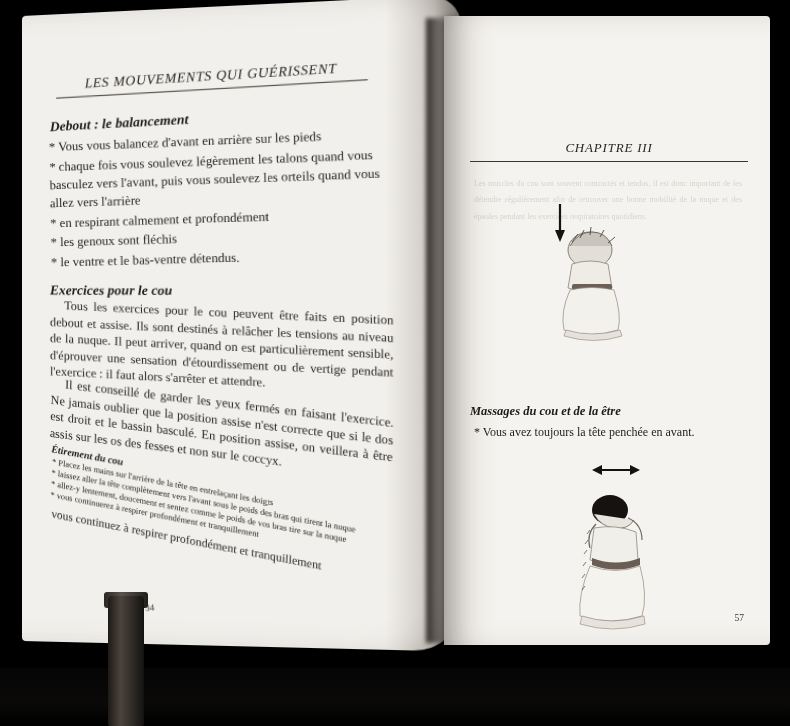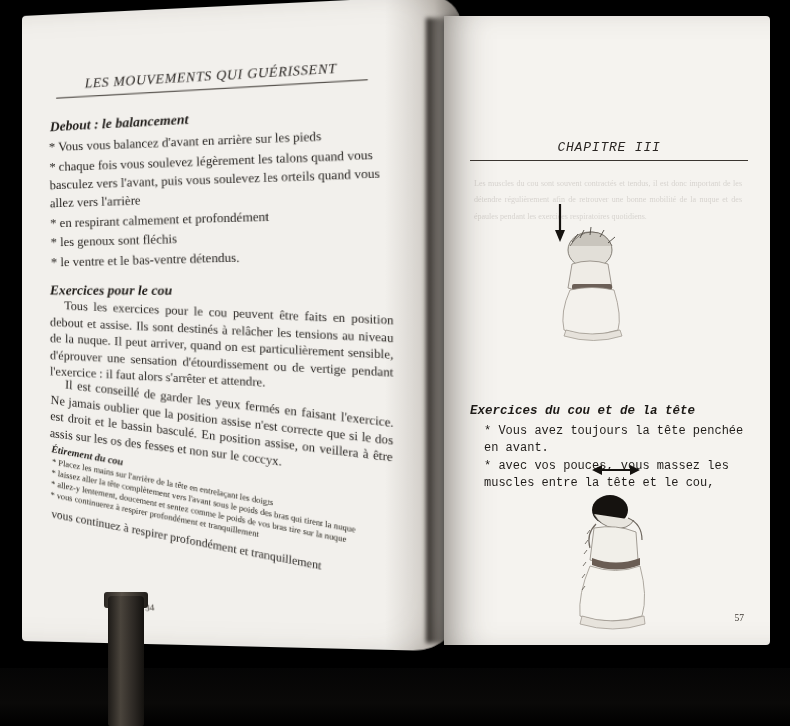--- a/index.html
+++ b/index.html
@@ -166,40 +166,40 @@
 
   
   .warp1 { transform: rotate(-1.1deg); }
   .warp2 { transform: rotate(-1.0deg) skewY(0.6deg); }
   .warp3 { transform: rotate(-0.6deg) skewY(1.6deg); }
   .warp4 { transform: rotate(0.2deg) skewY(3.2deg); }
   .warp5 { transform: rotate(1.6deg) skewY(5.4deg); }
   .warp6 { transform: rotate(3.0deg) skewY(7.4deg); }
 
   
-  .rp-inner { position:absolute; left: 26px; top: 124px; width: 278px; font-family: Liberation Mono, monospace; }
+  .rp-inner { position:absolute; left: 26px; top: 124px; width: 278px; }
   .rp-header {
     font-variant: small-caps;
     font-style: italic;
     font-size: 13px;
     letter-spacing: .8px;
     text-align:center;
     color:#2a2623;
     padding-bottom: 5px;
     border-bottom: 1px solid #3a3530;
   }
   .rp-sec-title {
     font-style: italic;
     font-weight: bold;
     font-size: 12.5px;
     color:#1d1a17;
     margin-top: 10px;
   }
   .rp-bullets {
-    margin: 5px 0 0 14px; padding:0; list-style:none;
+    margin: 5px 0 0 4px; padding:0; list-style:none;
     font-size: 12px; line-height:1.45; color:#201d1a;
   }
   .rp-bullets li::before { content:"* "; }
   .rp-folio {
     position:absolute; right: 26px; bottom: 22px;
     font-size: 9.5px; color:#3a352f;
   }
   
   .ghost {
     position:absolute; left: 30px; top: 160px; width: 268px;
@@ -303,24 +303,23 @@
           <path d="M40 62 q18 -6 36 0 l4 24 q-22 8 -44 0 z" fill="#efece6" stroke="#8a837a" stroke-width="0.8"></path>
 
           <rect x="40" y="82" width="40" height="6" rx="2" fill="#6b5f57"></rect>
 
           <path d="M38 88 q22 -5 44 0 q8 26 4 40 q-28 9 -54 0 q-4 -18 6 -40 z" fill="#f3f1ec" stroke="#9a938a" stroke-width="0.8"></path>
           <path d="M34 128 q26 8 54 0 l2 6 q-28 9 -58 0 z" fill="#e6e2db" stroke="#9a938a" stroke-width="0.7"></path>
         </svg>
       </div>
 
       <div class="rp-inner" style="top:378px;">
-        <div class="rp-sec-title">Exercices du cou et de la tête</div>
+        <div class="rp-sec-title">Massages du cou et de la être</div>
         <ul class="rp-bullets">
           <li>Vous avez toujours la tête penchée en avant.</li>
-          <li>avec vos pouces, vous massez les muscles entre la tête et le cou,</li>
         </ul>
       </div>
 
       <div class="fig" style="left:106px; top:442px;">
         <svg width="170" height="180" viewBox="0 0 170 180">
 
           <g>
             <line x1="48" y1="12" x2="84" y2="12" stroke="#15120f" stroke-width="2"></line>
             <polygon points="42,12 52,7 52,17" fill="#15120f"></polygon>
             <polygon points="90,12 80,7 80,17" fill="#15120f"></polygon>

